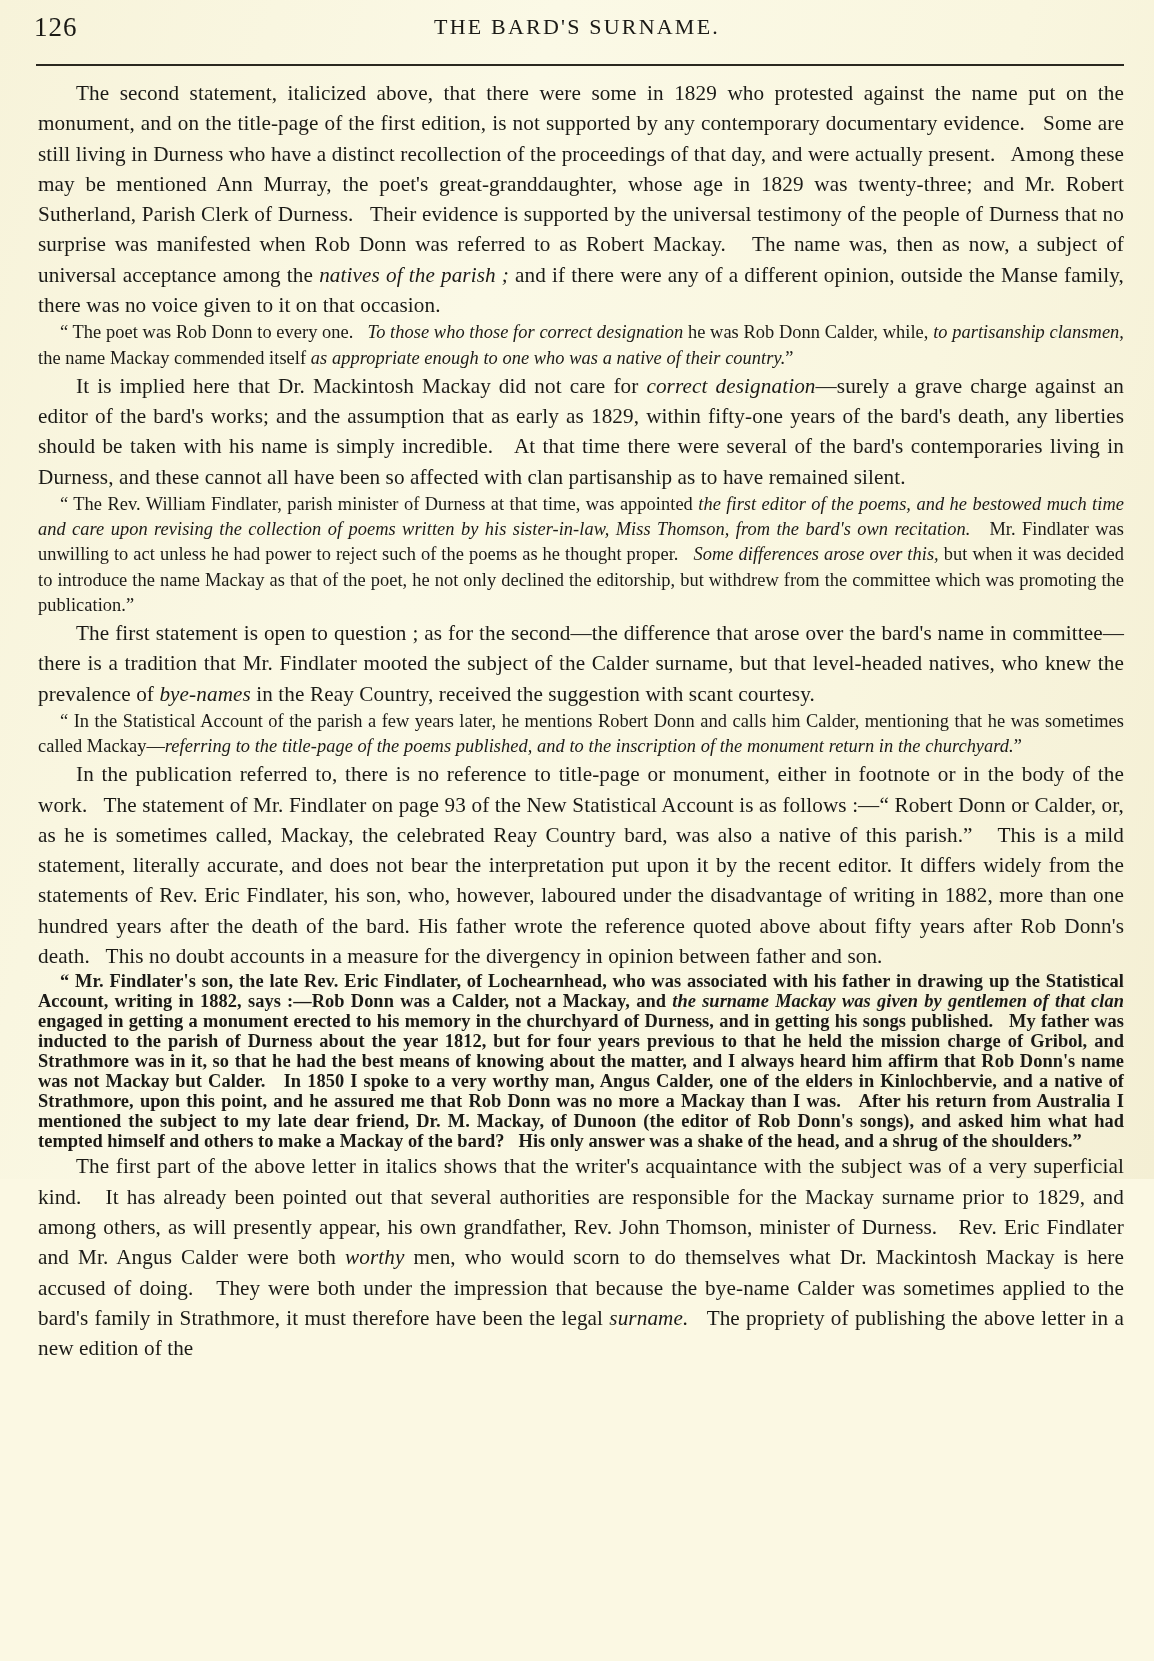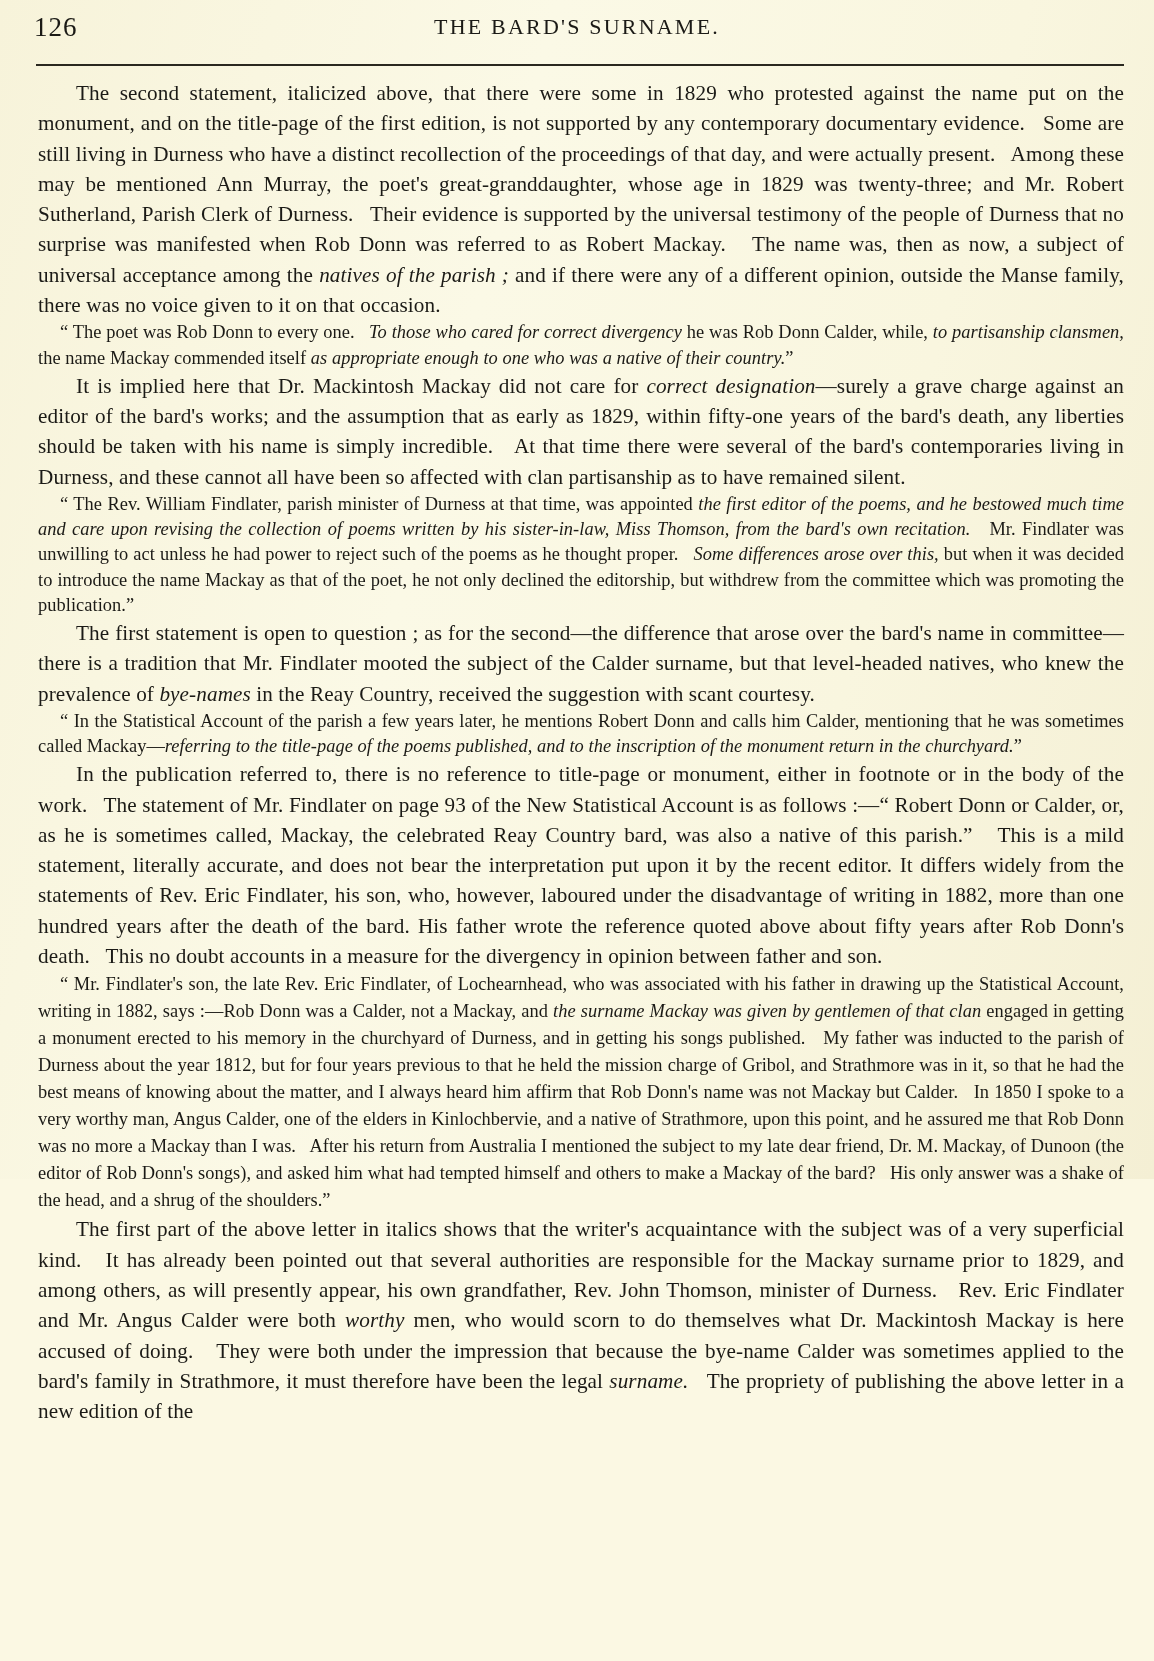--- a/index.html
+++ b/index.html
@@ -76,39 +76,40 @@
     text-indent: 38px;
     letter-spacing: 0.1px;
   }
   .quote-par {
     font-size: 18.4px;
     line-height: 25.2px;
     text-indent: 22px;
     letter-spacing: 0.05px;
   }
   .quote-par.tight {
-    line-height: 27px;
+    line-height: 20px;
+    font-weight: bold;
   }
   i, em { font-style: italic; }
 </style>
 </head>
 <body>
 
 <div class="page">
 
   <div class="header">
     <div class="folio">126</div>
     <div class="running-title">THE BARD'S SURNAME.</div>
   </div>
 
   <div class="rule"></div>
 
   <div class="body">
     <p class="main-par">The second statement, italicized above, that there were some in 1829 who protested against the name put on the monument, and on the title-page of the first edition, is not supported by any contemporary documentary evidence. &nbsp; Some are still living in Durness who have a distinct recollection of the proceedings of that day, and were actually present. &nbsp; Among these may be mentioned Ann Murray, the poet's great-granddaughter, whose age in 1829 was twenty-three; and Mr. Robert Sutherland, Parish Clerk of Durness. &nbsp; Their evidence is supported by the universal testimony of the people of Durness that no surprise was manifested when Rob Donn was referred to as Robert Mackay. &nbsp; The name was, then as now, a subject of universal acceptance among the <i>natives of the parish ;</i> and if there were any of a different opinion, outside the Manse family, there was no voice given to it on that occasion.</p>
-    <p class="quote-par">“ The poet was Rob Donn to every one. &nbsp; <i>To those who cared for correct divergency</i> he was Rob Donn Calder, while, <i>to partisanship clansmen,</i> the name Mackay commended itself <i>as appropriate enough to one who was a native of their country.</i>”</p>
+    <p class="quote-par">“ The poet was Rob Donn to every one. &nbsp; <i>To those who those for correct designation</i> he was Rob Donn Calder, while, <i>to partisanship clansmen,</i> the name Mackay commended itself <i>as appropriate enough to one who was a native of their country.</i>”</p>
     <p class="main-par">It is implied here that Dr. Mackintosh Mackay did not care for <i>correct designation</i>—surely a grave charge against an editor of the bard's works; and the assumption that as early as 1829, within fifty-one years of the bard's death, any liberties should be taken with his name is simply incredible. &nbsp; At that time there were several of the bard's contemporaries living in Durness, and these cannot all have been so affected with clan partisanship as to have remained silent.</p>
     <p class="quote-par">“ The Rev. William Findlater, parish minister of Durness at that time, was appointed <i>the first editor of the poems, and he bestowed much time and care upon revising the collection of poems written by his sister-in-law, Miss Thomson, from the bard's own recitation.</i> &nbsp; Mr. Findlater was unwilling to act unless he had power to reject such of the poems as he thought proper. &nbsp; <i>Some differences arose over this,</i> but when it was decided to introduce the name Mackay as that of the poet, he not only declined the editorship, but withdrew from the committee which was promoting the publication.”</p>
     <p class="main-par">The first statement is open to question ; as for the second—the difference that arose over the bard's name in committee—there is a tradition that Mr. Findlater mooted the subject of the Calder surname, but that level-headed natives, who knew the prevalence of <i>bye-names</i> in the Reay Country, received the suggestion with scant courtesy.</p>
     <p class="quote-par">“ In the Statistical Account of the parish a few years later, he mentions Robert Donn and calls him Calder, mentioning that he was sometimes called Mackay—<i>referring to the title-page of the poems published, and to the inscription of the monument return in the churchyard.</i>”</p>
     <p class="main-par">In the publication referred to, there is no reference to title-page or monument, either in footnote or in the body of the work. &nbsp; The statement of Mr. Findlater on page 93 of the New Statistical Account is as follows :—“ Robert Donn or Calder, or, as he is sometimes called, Mackay, the celebrated Reay Country bard, was also a native of this parish.” &nbsp; This is a mild statement, literally accurate, and does not bear the interpretation put upon it by the recent editor. It differs widely from the statements of Rev. Eric Findlater, his son, who, however, laboured under the disadvantage of writing in 1882, more than one hundred years after the death of the bard. His father wrote the reference quoted above about fifty years after Rob Donn's death. &nbsp; This no doubt accounts in a measure for the divergency in opinion between father and son.</p>
     <p class="quote-par tight">“ Mr. Findlater's son, the late Rev. Eric Findlater, of Lochearnhead, who was associated with his father in drawing up the Statistical Account, writing in 1882, says :—Rob Donn was a Calder, not a Mackay, and <i>the surname Mackay was given by gentlemen of that clan</i> engaged in getting a monument erected to his memory in the churchyard of Durness, and in getting his songs published. &nbsp; My father was inducted to the parish of Durness about the year 1812, but for four years previous to that he held the mission charge of Gribol, and Strathmore was in it, so that he had the best means of knowing about the matter, and I always heard him affirm that Rob Donn's name was not Mackay but Calder. &nbsp; In 1850 I spoke to a very worthy man, Angus Calder, one of the elders in Kinlochbervie, and a native of Strathmore, upon this point, and he assured me that Rob Donn was no more a Mackay than I was. &nbsp; After his return from Australia I mentioned the subject to my late dear friend, Dr. M. Mackay, of Dunoon (the editor of Rob Donn's songs), and asked him what had tempted himself and others to make a Mackay of the bard? &nbsp; His only answer was a shake of the head, and a shrug of the shoulders.”</p>
     <p class="main-par">The first part of the above letter in italics shows that the writer's acquaintance with the subject was of a very superficial kind. &nbsp; It has already been pointed out that several authorities are responsible for the Mackay surname prior to 1829, and among others, as will presently appear, his own grandfather, Rev. John Thomson, minister of Durness. &nbsp; Rev. Eric Findlater and Mr. Angus Calder were both <i>worthy</i> men, who would scorn to do themselves what Dr. Mackintosh Mackay is here accused of doing. &nbsp; They were both under the impression that because the bye-name Calder was sometimes applied to the bard's family in Strathmore, it must therefore have been the legal <i>surname.</i> &nbsp; The propriety of publishing the above letter in a new edition of the</p>
   </div>
 
 </div>

